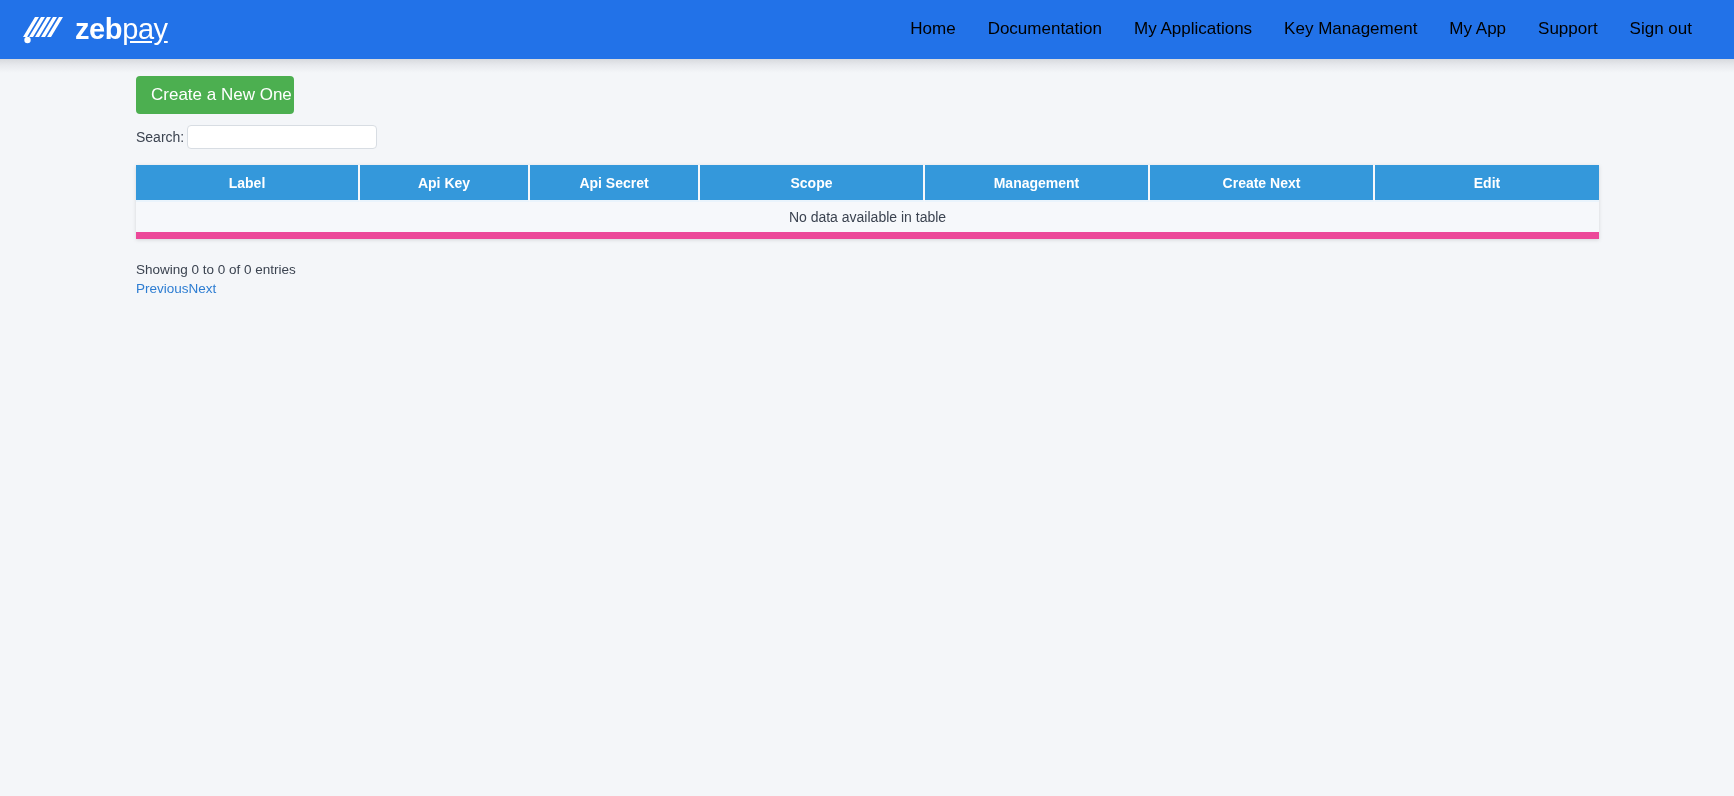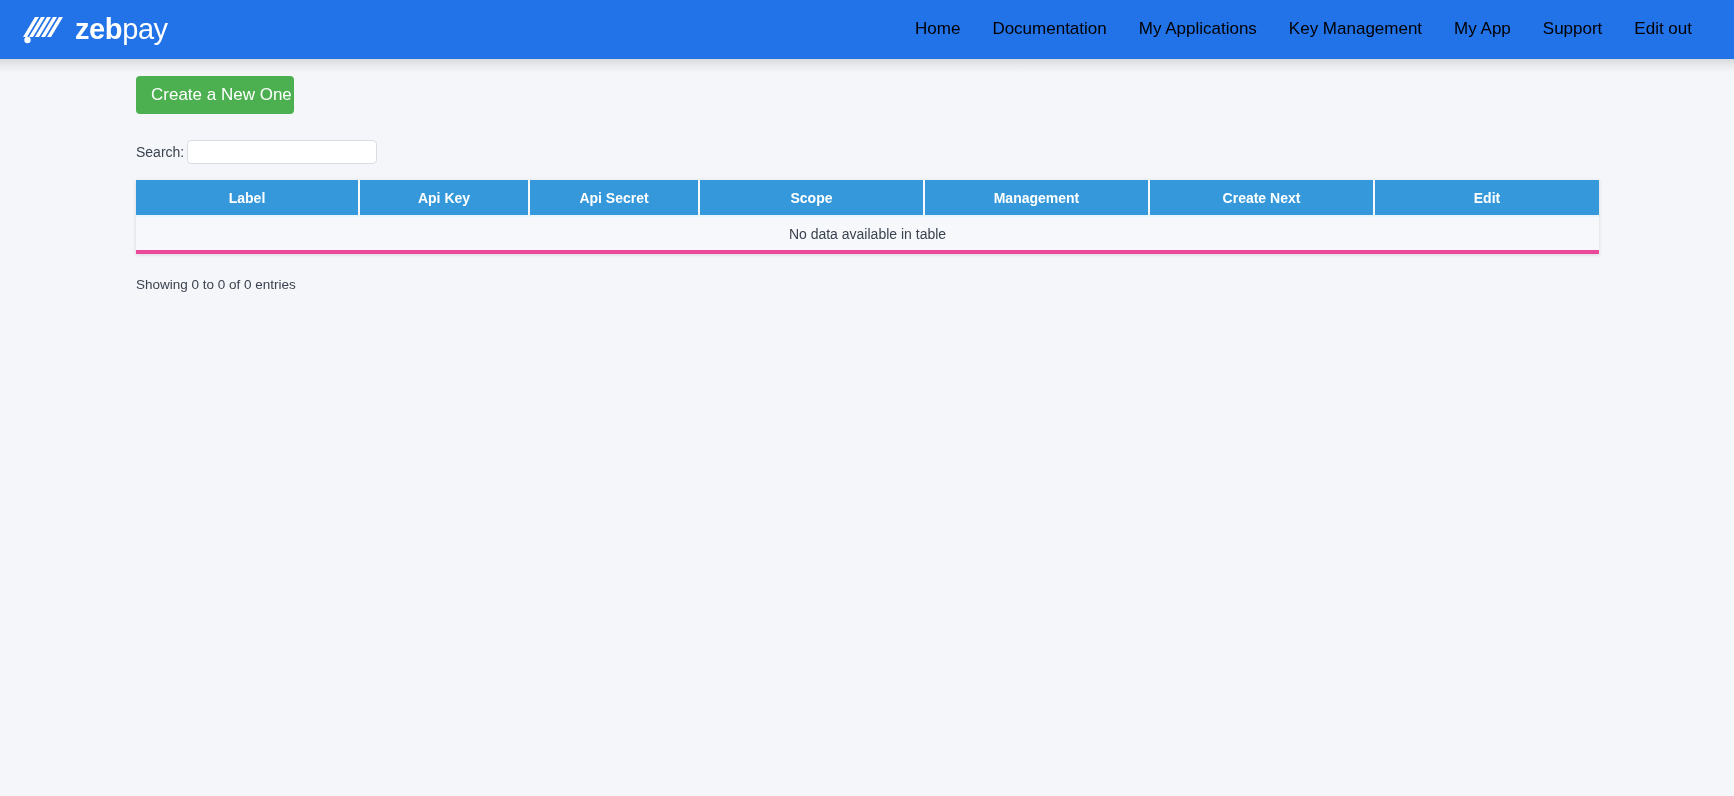--- a/index.html
+++ b/index.html
@@ -44,21 +44,21 @@
     display: block;
   }
   .brand-text {
     font-size: 29px;
     line-height: 1;
     color: #ffffff;
     letter-spacing: -0.4px;
     white-space: nowrap;
   }
   .brand-text .b-zeb { font-weight: bold; }
-  .brand-text .b-pay { font-weight: normal; }
+  .brand-text .b-pay { font-weight: normal; text-decoration: underline; }
 
   .nav-links {
     display: flex;
     align-items: center;
     gap: 0px;
   }
   .nav-link {
     color: #000000;
     font-size: 17px;
     text-decoration: none;
@@ -78,21 +78,21 @@
     border: none;
     border-radius: 4px;
     font-size: 17px;
     font-family: "Liberation Sans", sans-serif;
     padding: 10px 2px 11px 15px;
     cursor: pointer;
     line-height: 1;
   }
 
   .search-row {
-    margin-top: 26px;
+    margin-top: 11px;
     display: flex;
     align-items: center;
   }
   .search-label {
     font-size: 14px;
     color: #3b4350;
     line-height: 1;
   }
   .search-input {
     width: 190px;
@@ -133,21 +133,21 @@
     border-bottom: 2px solid #eaf4fc;
     white-space: nowrap;
   }
   table.dt thead th:last-child { border-right: none; }
   table.dt tbody td.empty {
     text-align: center;
     font-size: 14px;
     color: #3b4350;
     height: 37px;
     background: #f6f8fb;
-    border-bottom: 4px solid #ec4899;
+    border-bottom: 7px solid #ec4899;
   }
 
   
   .dt-footer {
     margin-top: 23px;
     font-size: 13.5px;
     color: #3b4350;
     line-height: 1.25;
   }
   .dt-pagination {
@@ -184,21 +184,21 @@
     </span>
   </a>
 
   <div class="nav-links">
     <a class="nav-link" href="#">Home</a>
     <a class="nav-link" href="#">Documentation</a>
     <a class="nav-link" href="#">My Applications</a>
     <a class="nav-link" href="#">Key Management</a>
     <a class="nav-link" href="#">My App</a>
     <a class="nav-link" href="#">Support</a>
-    <a class="nav-link" href="#">Edit out</a>
+    <a class="nav-link" href="#">Sign out</a>
   </div>
 
 </div>
 
 <div class="page">
 
   <button class="btn-create">Create a New One</button>
 
   <div class="search-row">
     <label class="search-label">Search:</label>
@@ -230,14 +230,15 @@
       <tbody>
         <tr>
           <td class="empty" colspan="7">No data available in table</td>
         </tr>
       </tbody>
     </table>
   </div>
 
   <div class="dt-footer">Showing 0 to 0 of 0 entries</div>
 
+  <div class="dt-pagination"><a href="#">Previous</a><a href="#">Next</a></div>
 
 </div>
 
 </body></html>

